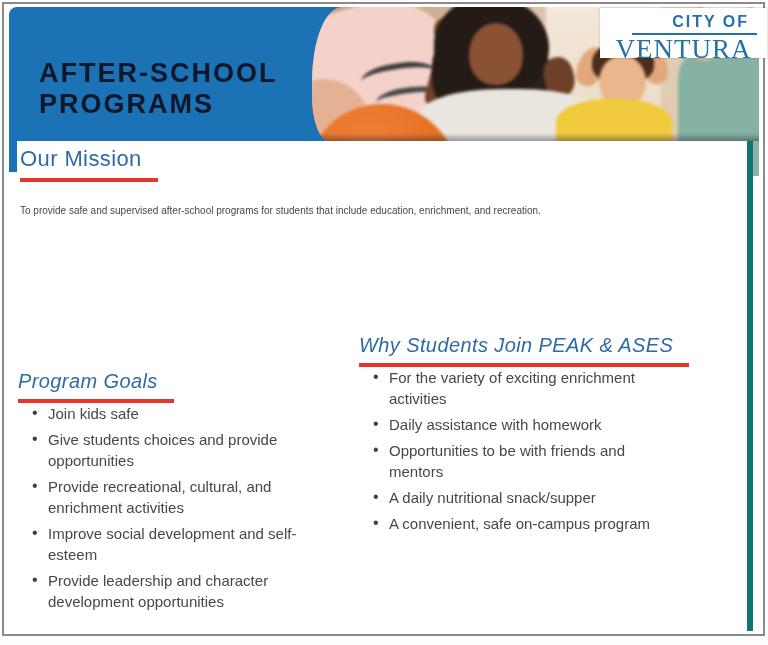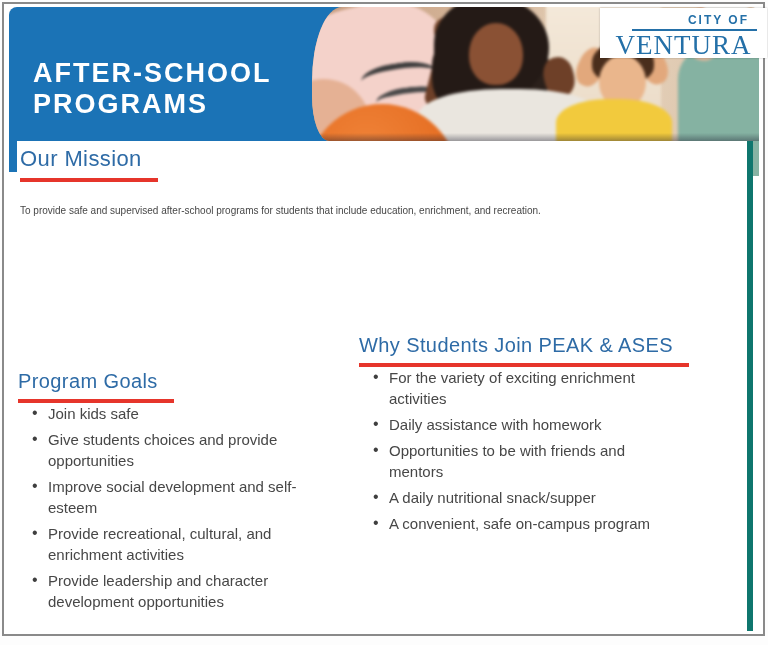--- a/index.html
+++ b/index.html
@@ -13,21 +13,21 @@
   * { margin: 0; padding: 0; box-sizing: border-box; }
   html, body { width: 768px; height: 645px; background: #fff; font-family: "Liberation Sans", sans-serif; }
   .stage { position: relative; width: 768px; height: 645px; background: #fdfdfd; overflow: hidden; }
 
   
   .frame { position: absolute; left: 2px; top: 2px; width: 763px; height: 634px; border: 2px solid var(--frame-gray); background: #fff; }
 
   
   .banner { position: absolute; left: 9px; top: 7px; width: 750px; height: 134px; }
   .banner-blue { position: absolute; left: 0; top: 0; width: 345px; height: 100%; background: var(--banner-blue); border-radius: 8px 0 0 0; }
-  .banner-title { color: #ffffff; font-size: 27px; font-weight: 700; letter-spacing: 2px; line-height: 31px; margin: 51px 0 0 24px; white-space: nowrap; }
+  .banner-title { color: #0f172a; font-size: 27px; font-weight: 700; letter-spacing: 2px; line-height: 31px; margin: 51px 0 0 30px; white-space: nowrap; }
 
   .banner-photo { position: absolute; left: 303px; top: 0; width: 447px; height: 134px; overflow: hidden;
     border-top-left-radius: 30px 75px; border-bottom-left-radius: 17px 45px; border-top-right-radius: 8px;
     background: linear-gradient(100deg, #c59a7c 0%, #d9bda2 45%, #e8d6c0 60%, #d9c0a6 100%); }
   .photo-inner { position: absolute; inset: -6px; filter: blur(1.6px); }
   .ph { position: absolute; }
   .ph-window { left: 240px; top: 0; width: 115px; height: 140px; background: linear-gradient(#f4e9da, #e9d9c4); }
   .ph-paper { left: -25px; top: 5px; width: 175px; height: 150px; background: #f4d2ca; border-radius: 45% 40% 35% 50%; transform: rotate(-14deg); }
   .ph-squiggle1 { left: 55px; top: 62px; width: 75px; height: 26px; border-top: 6px solid #3c3c3c; border-radius: 50%; transform: rotate(-8deg); }
   .ph-squiggle2 { left: 70px; top: 86px; width: 70px; height: 24px; border-top: 6px solid #474747; border-radius: 50%; transform: rotate(-6deg); }
@@ -44,21 +44,21 @@
   .ph-heart-hand1 { left: 272px; top: 46px; width: 26px; height: 40px; background: #e2a87c; border-radius: 45%; transform: rotate(24deg); }
   .ph-heart-hand2 { left: 334px; top: 44px; width: 26px; height: 40px; background: #e2a87c; border-radius: 45%; transform: rotate(-24deg); }
   .ph-boy-shirt { left: 250px; top: 98px; width: 116px; height: 52px; background: #f2ca3d; border-radius: 45% 45% 0 0; }
   .ph-teal-child { left: 372px; top: 48px; width: 90px; height: 100px; background: #85b2a2; border-radius: 30% 20% 0 0; }
   .ph-teal-arm { left: 388px; top: -6px; width: 26px; height: 66px; background: #dcb59a; border-radius: 12px; transform: rotate(10deg); }
   .ph-teal-sleeve { left: 398px; top: -8px; width: 44px; height: 34px; background: #ecebe8; border-radius: 40%; }
   .banner-shade { position: absolute; left: 0; right: 0; bottom: 0; height: 8px; background: linear-gradient(rgba(25,25,45,0), rgba(25,25,45,0.38)); }
 
   
   .logo { position: absolute; left: 591px; top: 1px; width: 167px; height: 50px; background: #fff; padding: 5px 10px 4px 10px; box-shadow: 0 0 2px rgba(0,0,0,.25); }
-  .logo-city { font-size: 12px; font-weight: 700; letter-spacing: 2px; color: var(--logo-blue); text-align: right; padding: 0 8px 2px 0; border-bottom: 2px solid var(--logo-blue); margin-left: 22px; }
+  .logo-city { font-size: 16px; font-weight: 700; letter-spacing: 2px; color: var(--logo-blue); text-align: right; padding: 0 8px 2px 0; border-bottom: 2px solid var(--logo-blue); margin-left: 22px; }
   .logo-name { font-family: "Liberation Serif", serif; font-size: 27px; color: var(--logo-blue); text-align: center; letter-spacing: 1px; line-height: 1.05; transform: scaleY(1.05); }
 
   
   .left-tab { position: absolute; left: 9px; top: 141px; width: 8px; height: 31px; background: var(--banner-blue); }
   .right-tab { position: absolute; left: 750px; top: 141px; width: 9px; height: 35px; background: #87b3a4; }
 
   
   .card { position: absolute; left: 17px; top: 141px; width: 736px; height: 490px; background: #fff; border-right: 6px solid #0f766e; }
 
   h2 { color: var(--heading-blue); font-size: 20px; font-weight: 400; letter-spacing: 0.4px; white-space: nowrap; }
@@ -66,21 +66,21 @@
   .h-mission { margin: 5px 0 0 3px; font-size: 22px; }
 
   .mission-text { margin: 17px 0 0 3px; width: 734px; color: var(--body-text); font-size: 10px; line-height: 23px; }
 
   .cols { position: relative; }
   .col { position: absolute; }
   .col-left { left: 1px; top: 146px; width: 322px; }
   .col-right { left: 342px; top: 110px; width: 360px; }
 
   .col h2 { line-height: 26px; }
-  .col .hl { padding-bottom: 5px; }
+  .col .hl { padding-bottom: 5px; font-style: italic; }
   .h2-line2 { display: block; margin-top: 6px; }
   .parents-h { margin-top: 4px; }
 
   ul { list-style: none; margin-top: 0; }
   .col-left ul { padding: 0 20px 0 30px; }
   .col-right ul { padding: 0 60px 0 30px; }
   .parents-list { margin-top: 3px; }
   li { position: relative; color: var(--body-text); font-size: 15px; line-height: 21px; margin-bottom: 5px; }
   li::before { content: "\2022"; position: absolute; left: -16px; top: -1px; color: #3f3f3f; font-size: 16px; }
 </style>
@@ -140,22 +140,22 @@
     <p class="mission-text">To provide safe and supervised after-school programs for students that include education, enrichment, and recreation.</p>
 
     <div class="cols">
       <section class="col col-left">
         <h2>
           <span class="hl">Program Goals</span>
         </h2>
         <ul>
           <li>Join kids safe</li>
           <li>Give students choices and provide opportunities</li>
+          <li>Provide recreational, cultural, and enrichment activities</li>
           <li>Improve social development and self-esteem</li>
-          <li>Provide recreational, cultural, and enrichment activities</li>
           <li>Provide leadership and character development opportunities</li>
         </ul>
       </section>
 
       <section class="col col-right">
         <h2>
           <span class="hl">Why Students Join PEAK &amp; ASES</span>
         </h2>
         <ul>
           <li>For the variety of exciting enrichment activities</li>

